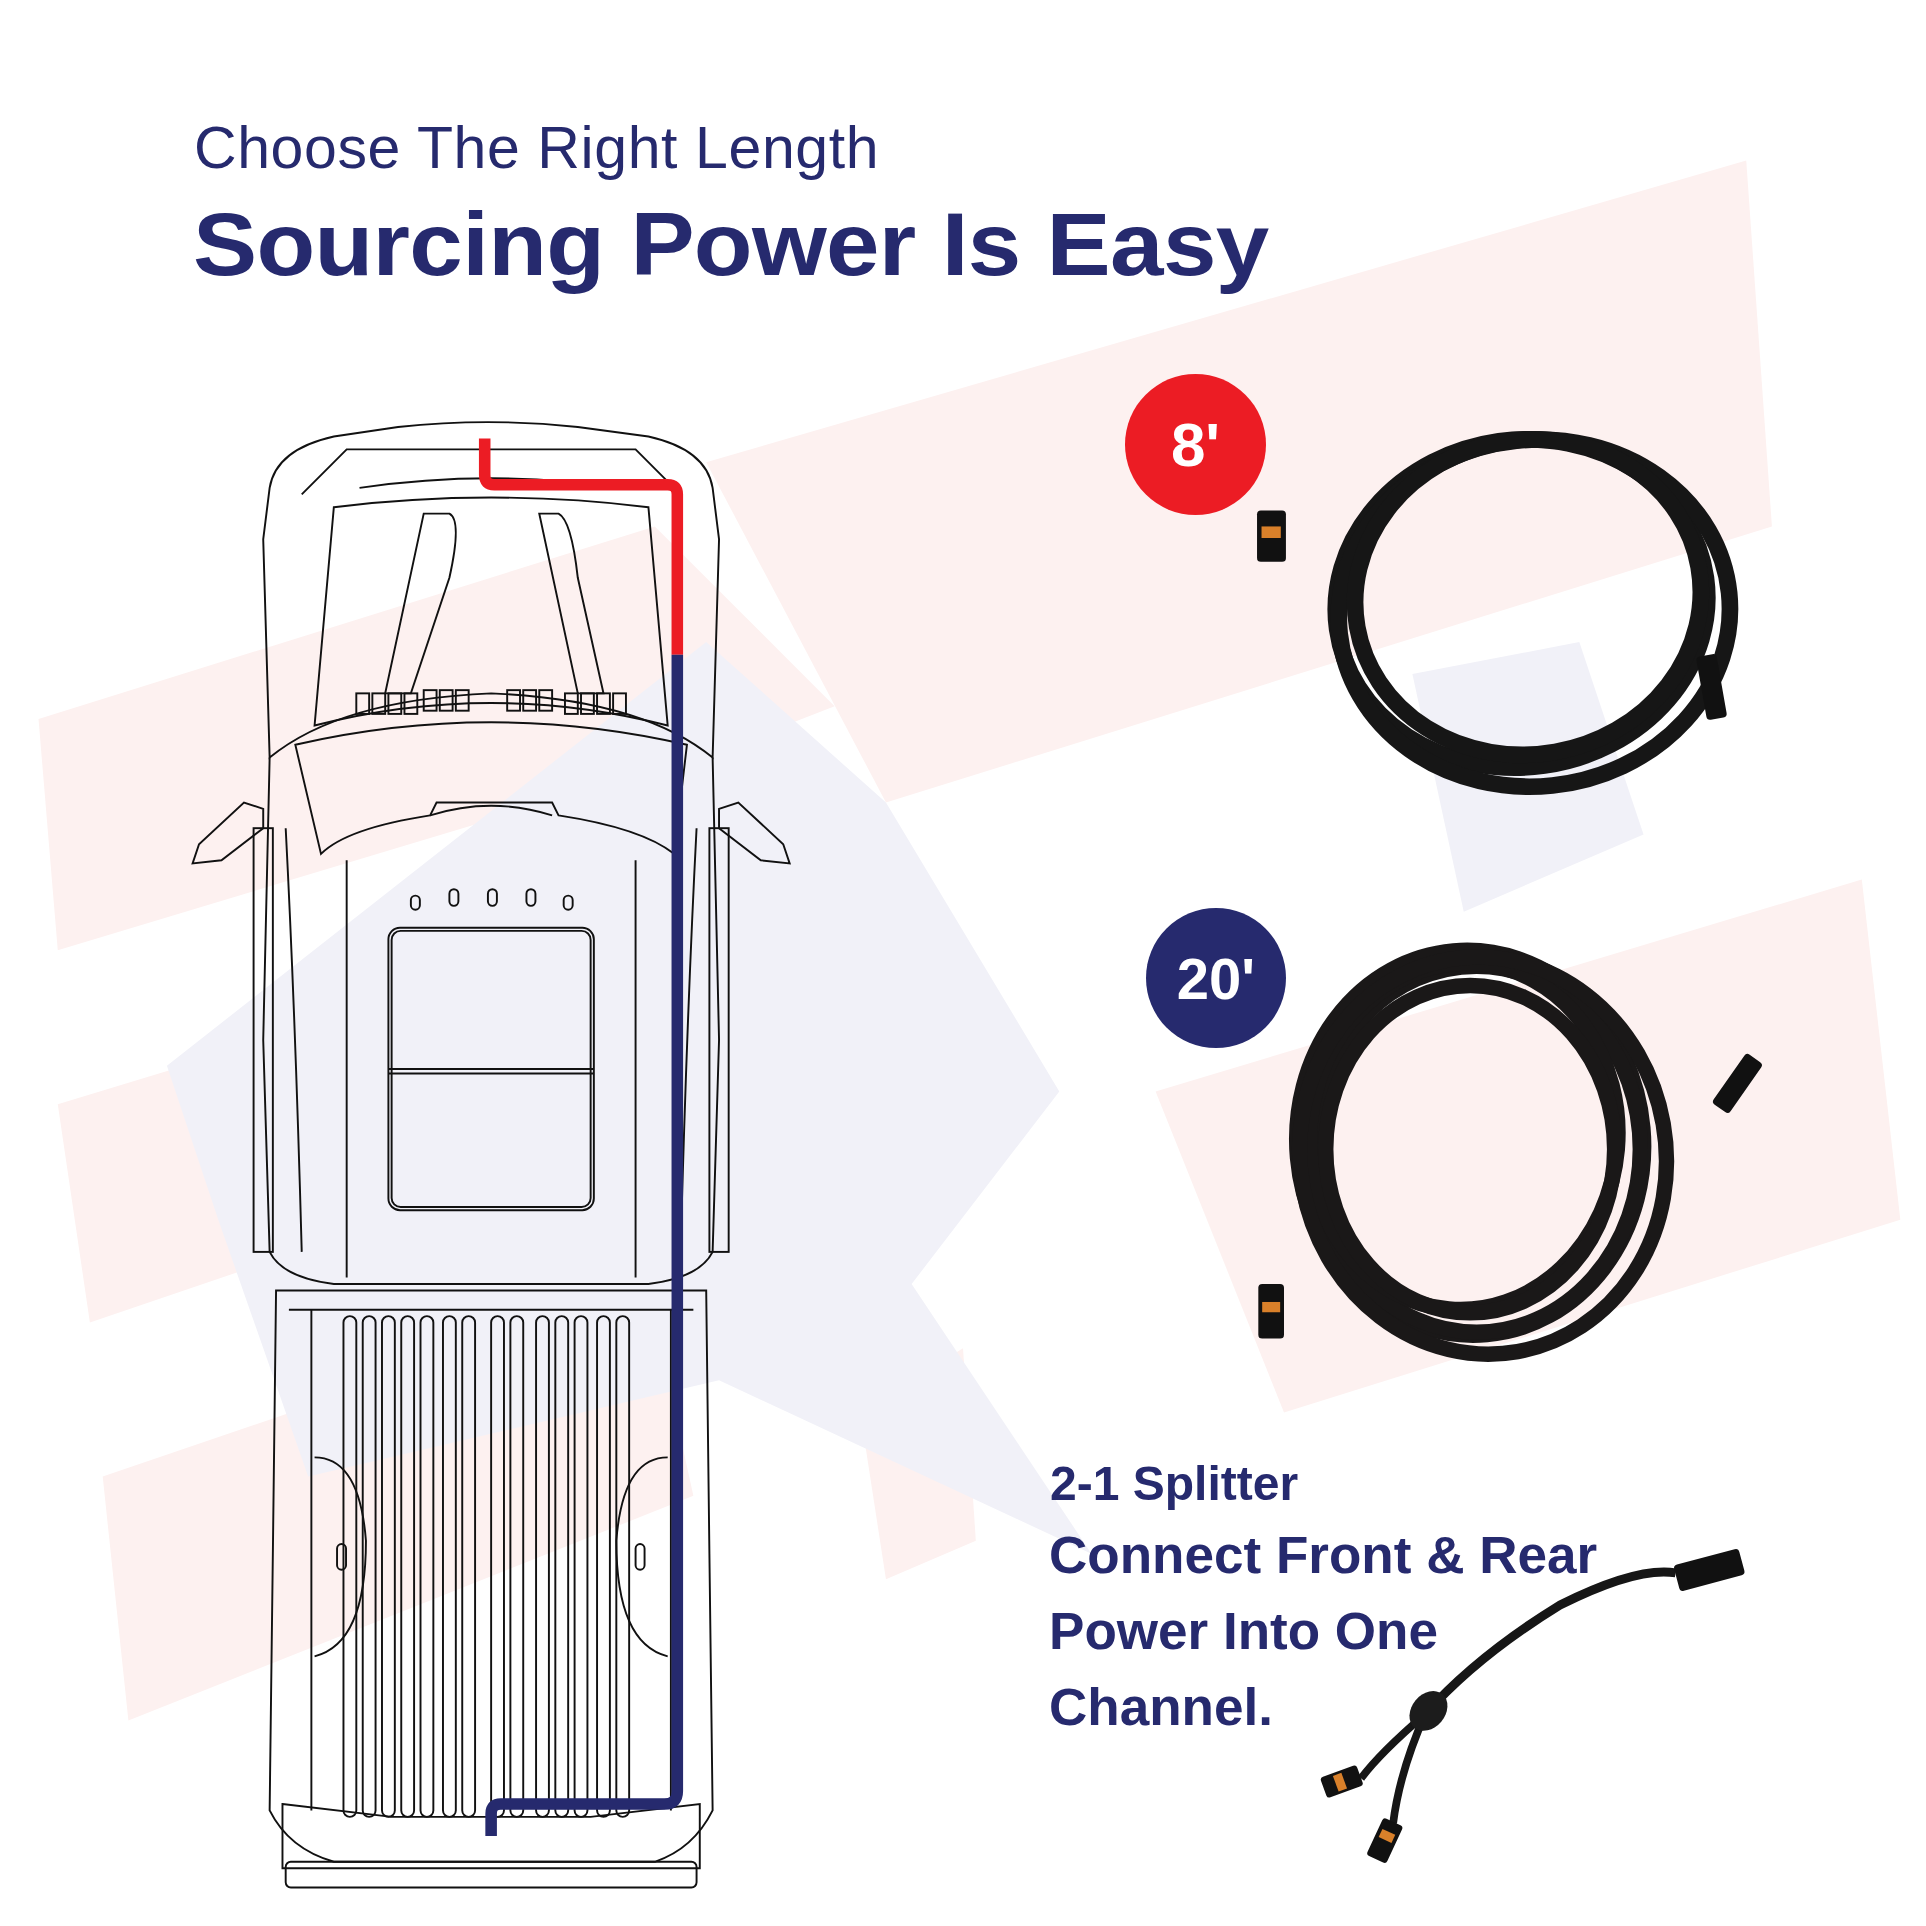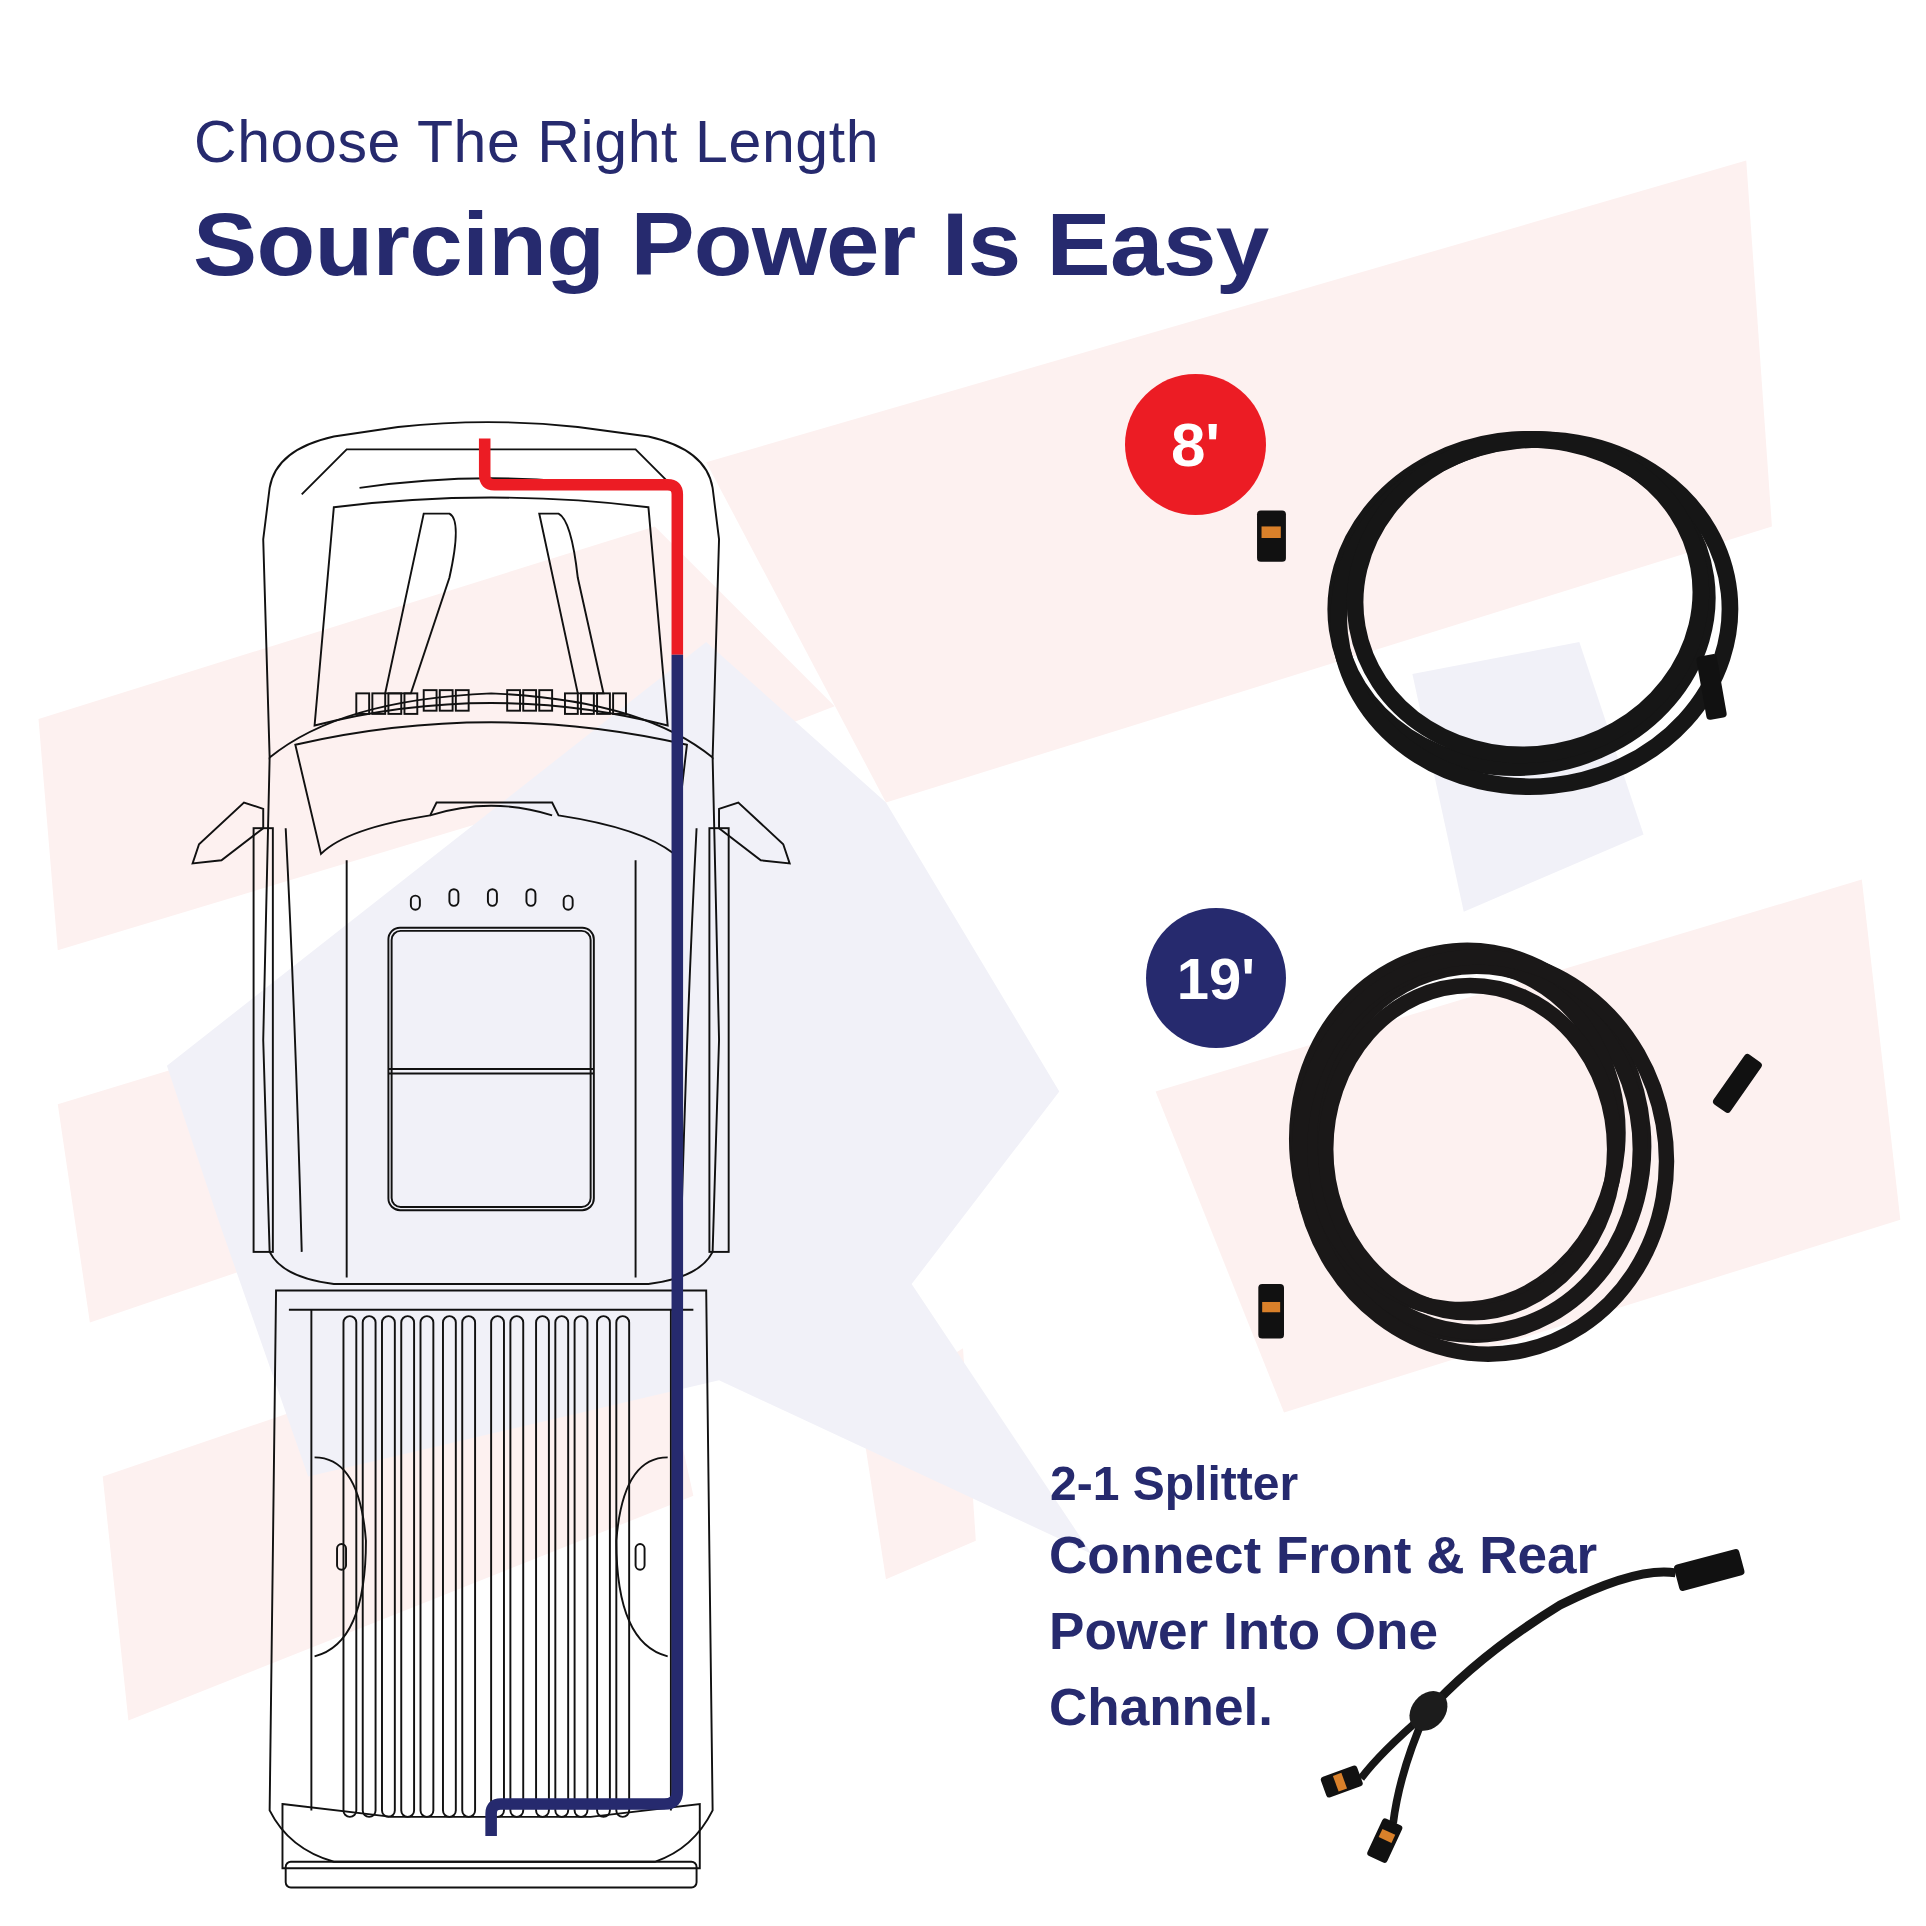--- a/index.html
+++ b/index.html
@@ -1,20 +1,20 @@
 <!DOCTYPE html>
 <html style="font-size:10.3px"><head>
 <meta charset="utf-8">
 <style>
   html, body { margin:0; padding:0; }
   body { width:1926px; height:1926px; background:#ffffff; position:relative; overflow:hidden;
          font-family:"Liberation Sans", sans-serif; }
   .bg { position:absolute; left:0; top:0; width:1926px; height:1926px; z-index:0; }
   .layer { position:absolute; z-index:2; }
-  .subtitle { left:194px; top:108px; font-size:59px; color:#262a6e; font-weight:400; letter-spacing:0.6px; white-space:nowrap; }
+  .subtitle { left:194px; top:114px; font-size:59px; color:#262a6e; font-weight:400; letter-spacing:0.6px; white-space:nowrap; }
   .title { left:193px; top:193px; font-size:89px; color:#262a6e; font-weight:700; letter-spacing:-0.6px; white-space:nowrap;
            transform:scaleX(1.08); transform-origin:left top; }
   .badge { position:absolute; z-index:3; border-radius:50%; display:flex; align-items:center; justify-content:center;
            color:#ffffff; font-weight:700; font-family:"Liberation Sans", sans-serif; }
   .badge-8 { left:1125px; top:374px; width:141px; height:141px; background:#ec1c24; font-size:62px; }
   .badge-25 { left:1146px; top:908px; width:140px; height:140px; background:#262a6e; font-size:58px; }
   .splitter-sub { left:1050px; top:1456px; font-size:48px; color:#262a6e; font-weight:700; white-space:nowrap; }
   .splitter-desc { left:1049px; top:1518px; font-size:51px; color:#262a6e; font-weight:700; line-height:76px;
                    transform:scaleX(1.04); transform-origin:left top; }
   .splitter-desc div { white-space:nowrap; }
@@ -165,21 +165,21 @@
   </g>
 </svg>
 
 <div class="layer subtitle">Choose The Right Length</div>
 <div class="layer title">Sourcing Power Is Easy</div>
 
 <div class="badge badge-8">
   <span>8'</span>
 </div>
 <div class="badge badge-25">
-  <span>19'</span>
+  <span>20'</span>
 </div>
 
 <div class="layer splitter-sub">2-1 Splitter</div>
 <div class="layer splitter-desc">
   <div>Connect Front &amp; Rear</div>
   <div>Power Into One</div>
   <div>Channel.</div>
 </div>
 
 

